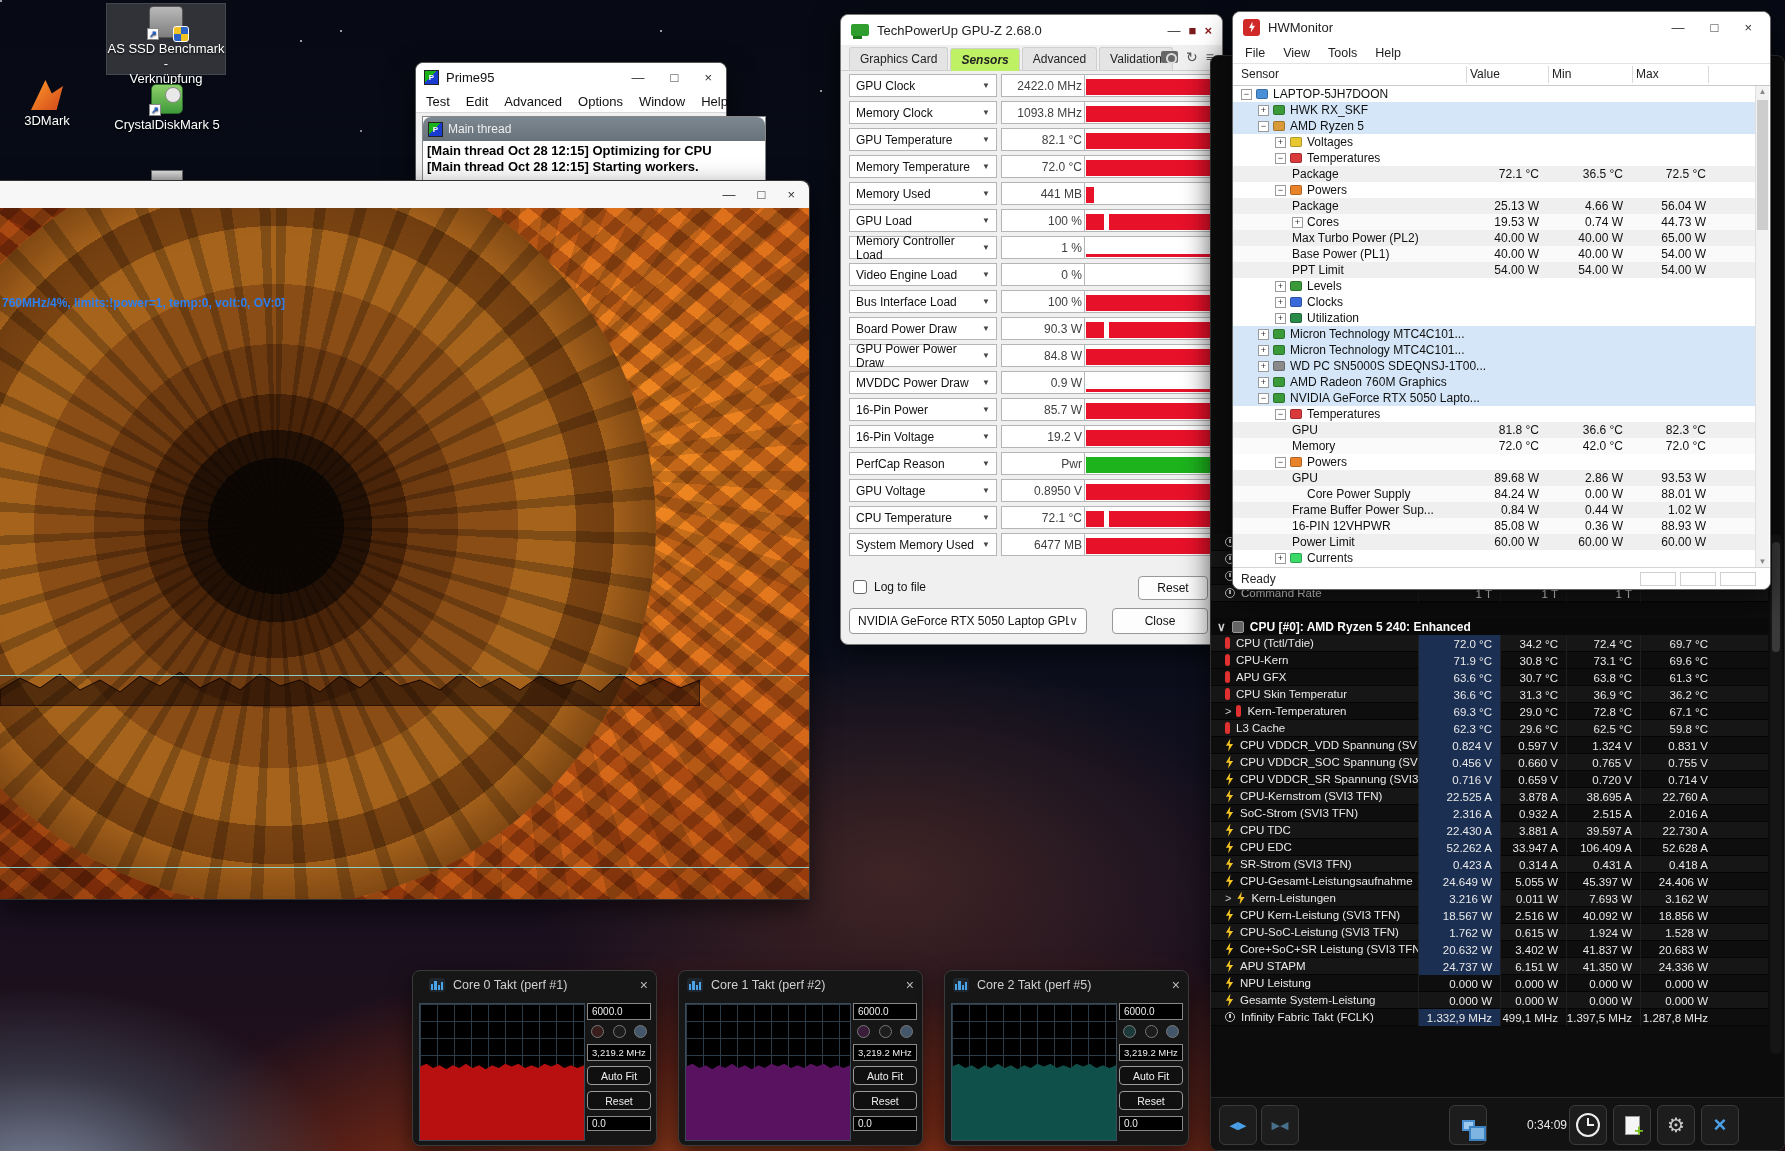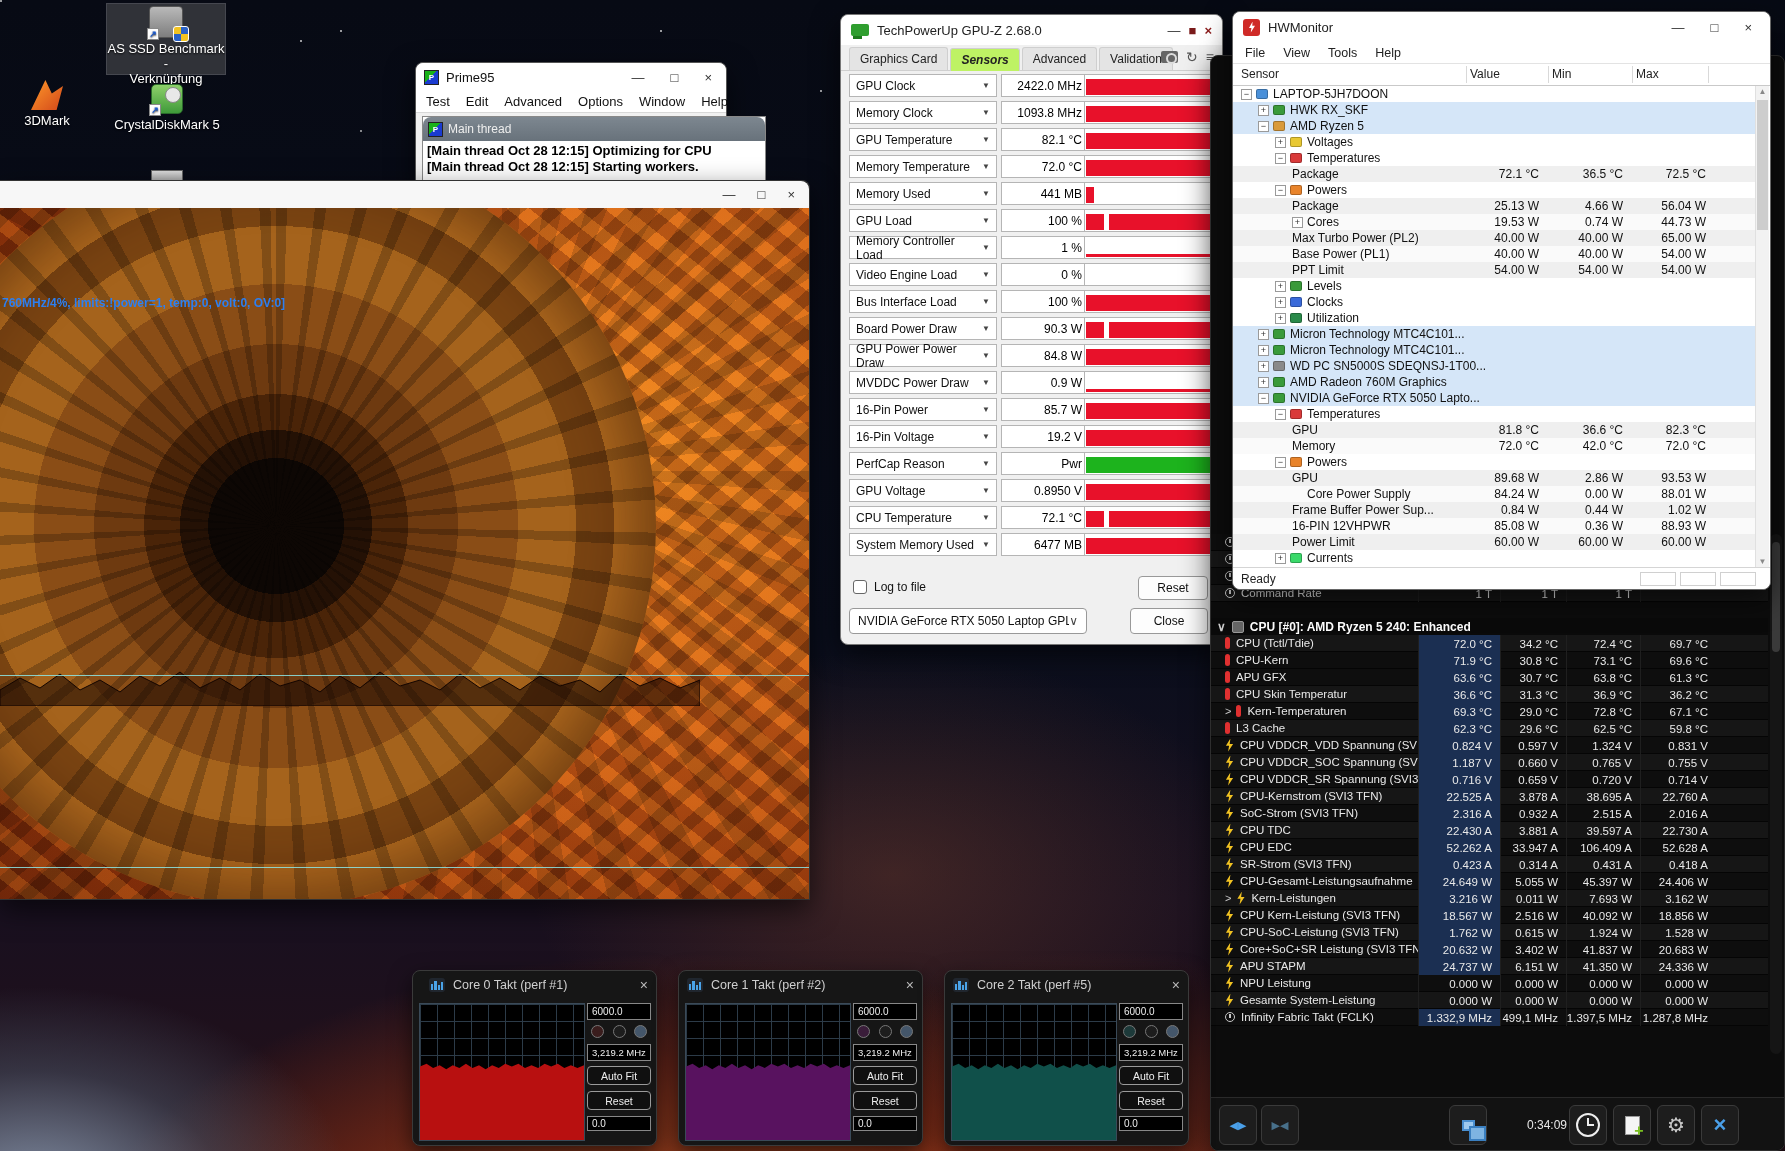--- a/index.html
+++ b/index.html
@@ -60,36 +60,36 @@
   .tabs{display:flex;align-items:flex-end;height:26px;padding-left:8px;border-bottom:1px solid #cfcfcf;position:relative;}
   .tab{padding:4px 10px;font-size:12px;color:#222;background:#e4e4e4;border:1px solid #cfcfcf;border-bottom:none;margin-right:2px;border-radius:3px 3px 0 0;}
   .tab.active{background:#bef264;font-weight:bold;position:relative;top:1px;font-style:italic;}
   .gz-tools{position:absolute;right:8px;top:4px;display:flex;gap:8px;color:#555;font-size:14px;align-items:center;}
   .gz-cam{width:17px;height:12px;background:#666;border-radius:2px;position:relative;}
   .gz-cam:after{content:"";position:absolute;left:5px;top:2px;width:7px;height:7px;border:2px solid #ddd;border-radius:50%;}
   .gz-rows{position:absolute;left:0;top:58px;right:0;}
   .gz-row{position:relative;height:27px;}
   .gz-label{position:absolute;left:8px;top:1px;width:148px;height:23px;background:#fff;border:1px solid #b5b5b5;display:flex;align-items:center;padding:0 6px;color:#111;}
   .gz-label .caret{margin-left:auto;font-size:8px;color:#444;}
-  .gz-value{position:absolute;left:160px;top:1px;width:88px;height:23px;background:#fff;border:1px solid #b5b5b5;display:flex;align-items:center;justify-content:flex-end;padding-right:6px;color:#000000;}
+  .gz-value{position:absolute;left:160px;top:1px;width:88px;height:23px;background:#fff;border:1px solid #b5b5b5;display:flex;align-items:center;justify-content:flex-end;padding-right:6px;color:#404040;}
   .gz-bar{position:absolute;left:243px;top:1px;width:132px;height:23px;background:#fff;border:1px solid #b5b5b5;overflow:hidden;}
   .gz-bar i{position:absolute;left:1px;right:1px;bottom:1px;display:block;}
   .gz-full i{top:4px;background:#e8112a;}
   .gz-notch i{top:4px;background:linear-gradient(90deg,#e8112a 0 14%,#fff 14% 18%,#e8112a 18%);}
   .gz-low i{height:3px;background:#e8112a;}
   .gz-spike i{top:4px;width:8px;background:#e8112a;}
   .gz-green i{top:4px;background:#1db31d;}
   .gz-bottom{position:absolute;left:0;bottom:0;right:0;height:76px;}
   .gz-check{position:absolute;left:12px;top:12px;display:flex;gap:7px;align-items:center;color:#111;}
   .gz-check .box{width:14px;height:14px;border:1px solid #666;background:#fff;border-radius:3px;}
   .btn{background:#fdfdfd;border:1px solid #999;border-radius:4px;display:flex;align-items:center;justify-content:center;color:#111;}
   .gz-reset{position:absolute;right:14px;top:8px;width:70px;height:24px;}
   .gz-combo{position:absolute;left:8px;top:40px;width:238px;height:26px;background:#fff;border:1px solid #999;border-radius:4px;display:flex;align-items:center;padding:0 8px;color:#111;}
   .gz-combo .arr{margin-left:auto;color:#444;}
-  .gz-close{position:absolute;right:14px;top:40px;width:78px;height:26px;}
+  .gz-close{position:absolute;right:14px;top:40px;width:96px;height:26px;}
   
   .hwm{left:1232px;top:11px;width:539px;height:579px;background:#fff;border:1px solid #666;border-radius:8px;font-size:12px;}
   .hwm .caption{height:30px;padding:0 10px;gap:8px;background:#fff;border-radius:8px 8px 0 0;}
   .hwm-icon{width:17px;height:17px;background:#cf2a27;border-radius:3px;position:relative;}
   .hwm-icon:after{content:"";position:absolute;left:6px;top:3px;width:6px;height:11px;background:#fff;clip-path:polygon(60% 0,0 60%,40% 60%,30% 100%,100% 38%,55% 38%);}
   .hwm .menubar{display:flex;gap:18px;height:22px;align-items:center;padding-left:12px;color:#222;border-bottom:1px solid #e3e3e3;}
   .hm-header{position:relative;height:22px;border-bottom:1px solid #c9c9c9;color:#222;}
   .hm-header span{position:absolute;top:3px;}
   .hm-header i{position:absolute;top:2px;bottom:2px;width:1px;background:#d9d9d9;}
   .hm-body{position:absolute;top:74px;left:0;right:15px;bottom:22px;overflow:hidden;}
@@ -534,21 +534,21 @@
           <span class="hi-ic ic-volt"></span>
           <span>CPU VDDCR_VDD Spannung (SVI...</span>
           <div class="hi-cell hi-cur hl">0.824 V</div>
           <div class="hi-cell hi-min">0.597 V</div>
           <div class="hi-cell hi-max">1.324 V</div>
           <div class="hi-cell hi-avg">0.831 V</div>
         </div>
         <div class="hi-row alt">
           <span class="hi-ic ic-volt"></span>
           <span>CPU VDDCR_SOC Spannung (SVI...</span>
-          <div class="hi-cell hi-cur hl">1.187 V</div>
+          <div class="hi-cell hi-cur hl">0.456 V</div>
           <div class="hi-cell hi-min">0.660 V</div>
           <div class="hi-cell hi-max">0.765 V</div>
           <div class="hi-cell hi-avg">0.755 V</div>
         </div>
         <div class="hi-row">
           <span class="hi-ic ic-volt"></span>
           <span>CPU VDDCR_SR Spannung (SVI3 ...</span>
           <div class="hi-cell hi-cur hl">0.716 V</div>
           <div class="hi-cell hi-min">0.659 V</div>
           <div class="hi-cell hi-max">0.720 V</div>

